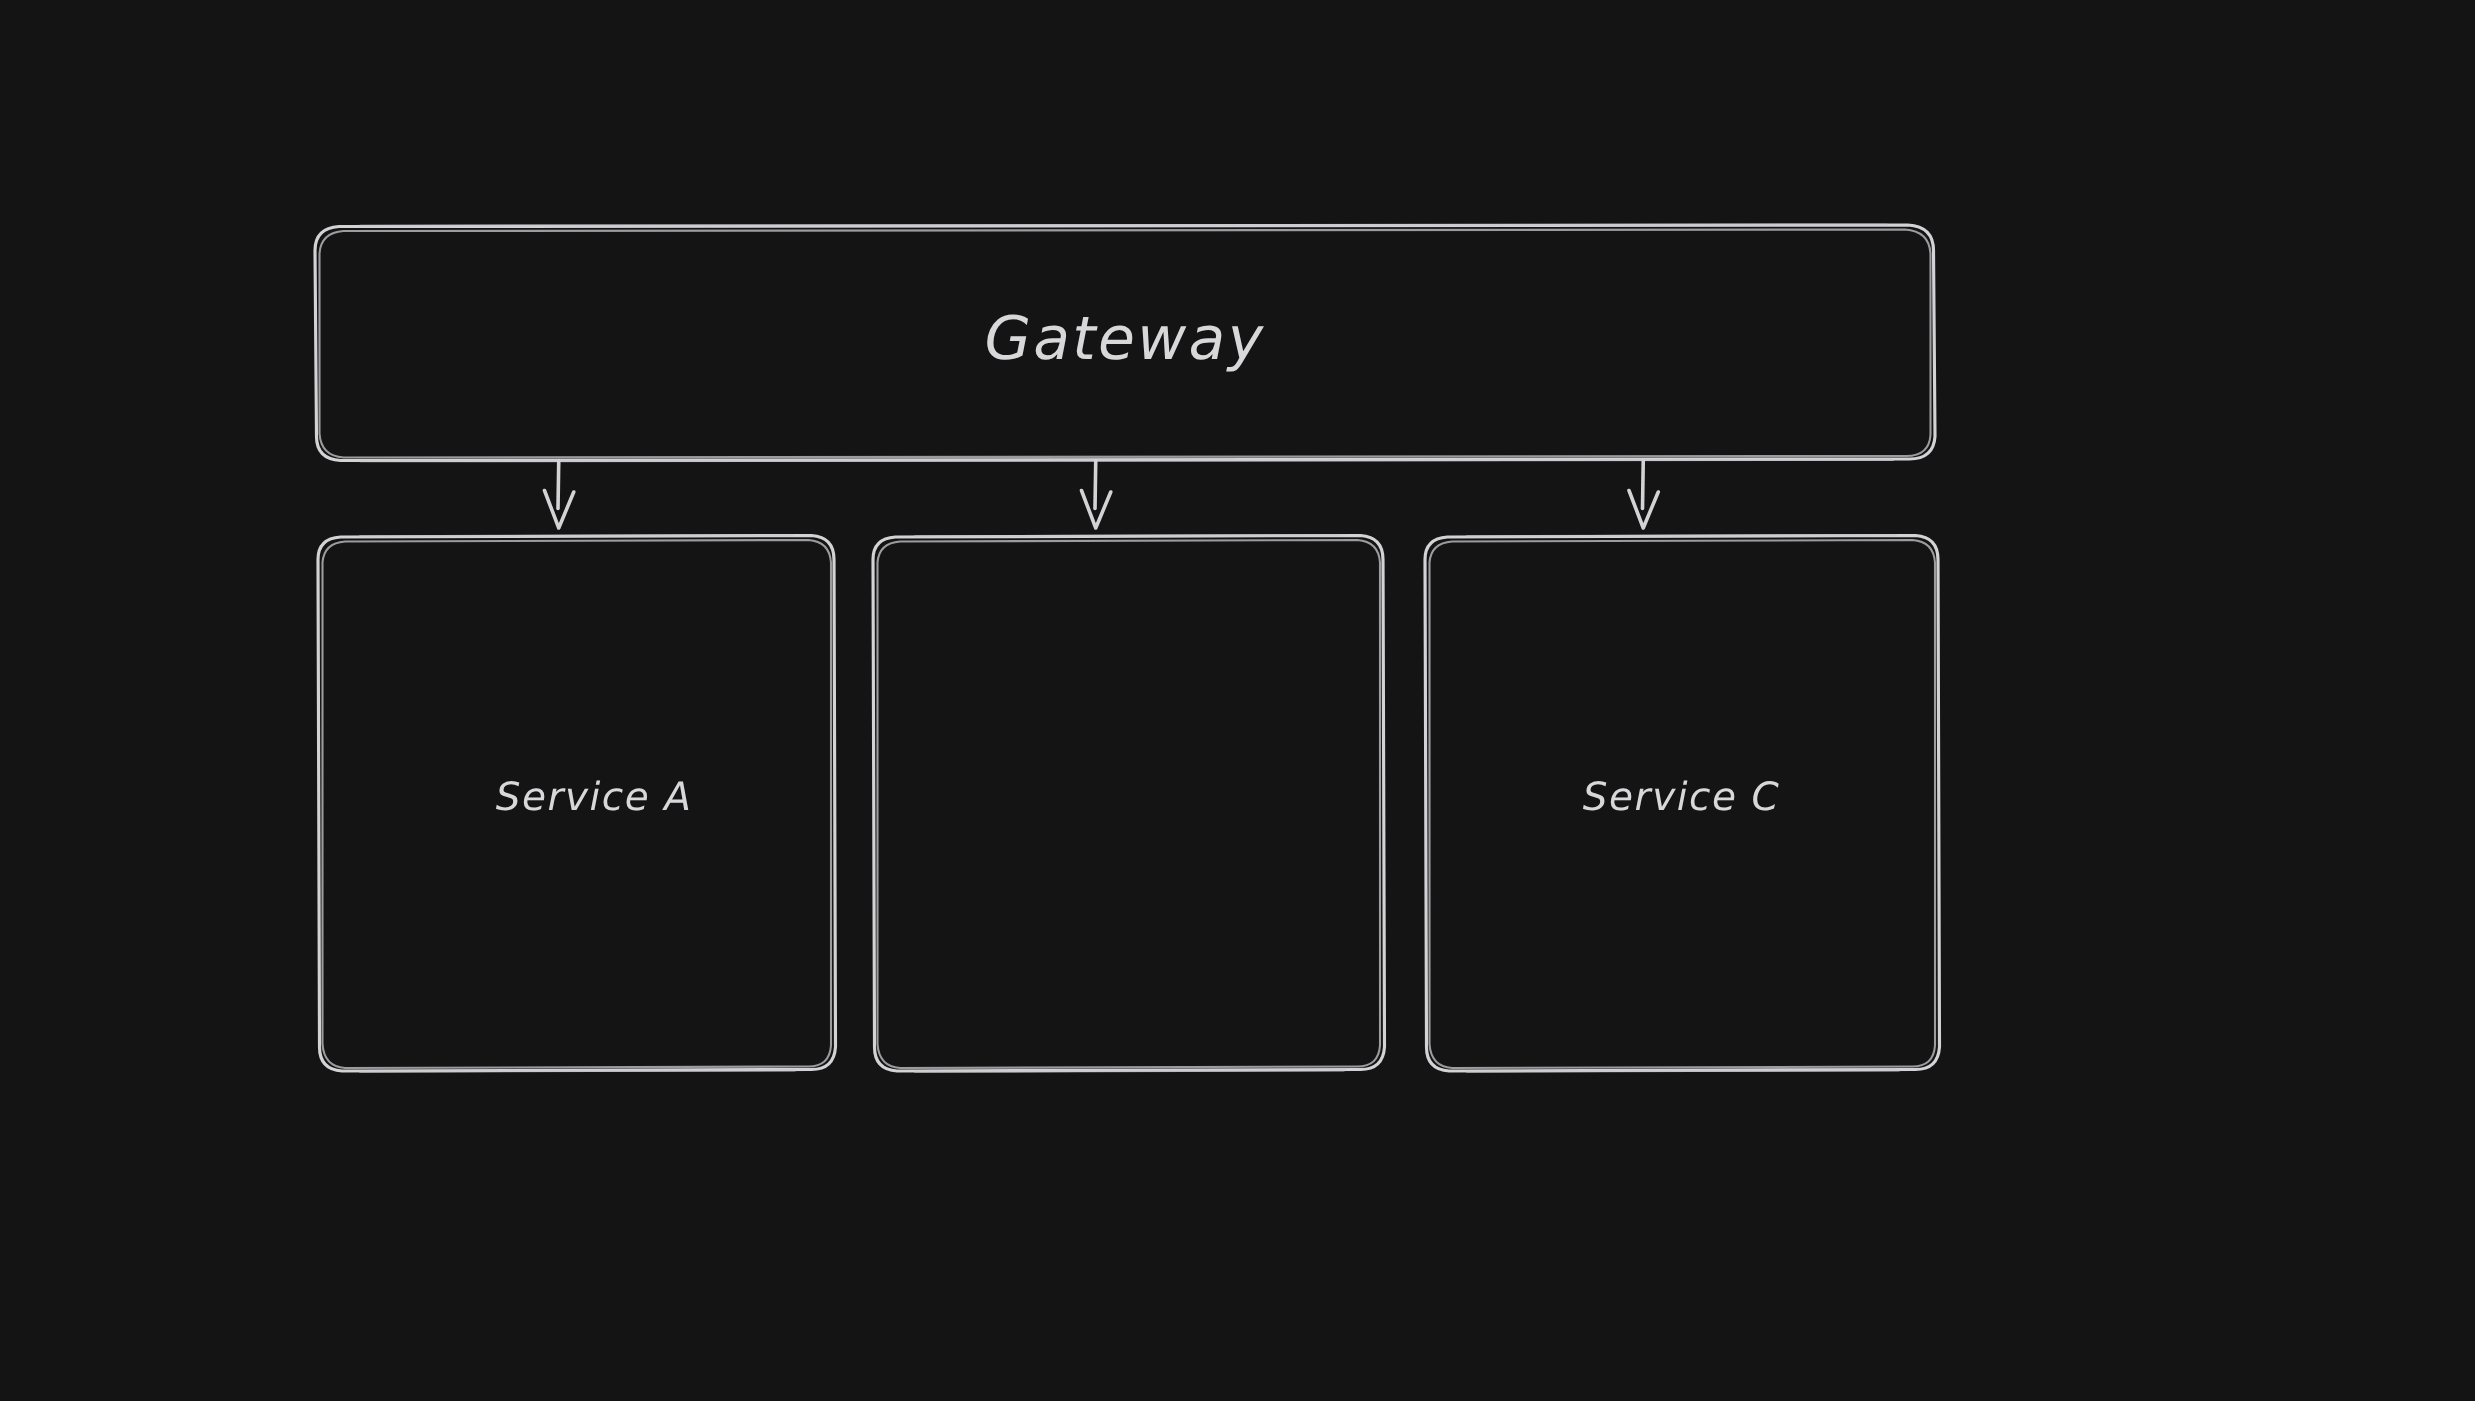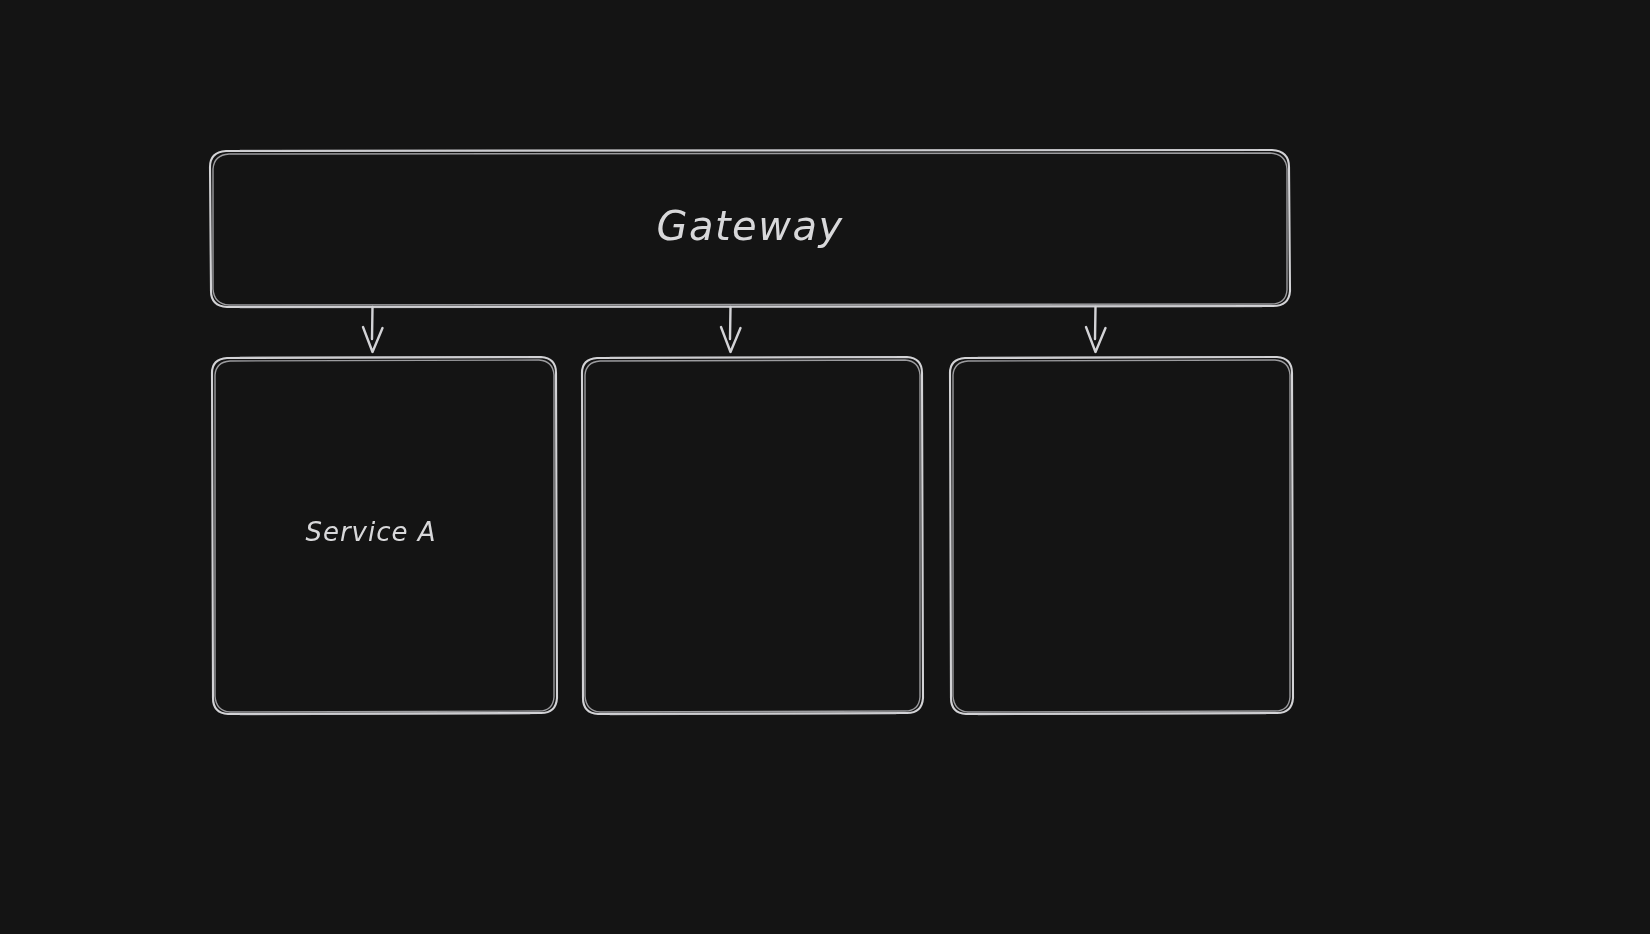--- a/index.html
+++ b/index.html
@@ -47,21 +47,21 @@
     left: 210px;
     top: 203px;
     width: 1080px;
     letter-spacing: 1.5px;
   }
   .label-service {
     font-size: 26px;
     top: 517px;
     letter-spacing: 1px;
   }
-  .label-service-a { left: 199px; width: 344px; }
+  .label-service-a { left: 224px; width: 344px; }
   .label-service-b { left: 582px; width: 340px; }
   .label-service-c { left: 950px; width: 342px; }
 </style>
 </head>
 <body style="background: rgb(20, 20, 20);">
 
 <div id="canvas-root">
 
   <svg class="diagram-svg" viewBox="0 0 1650 934" xmlns="http://www.w3.org/2000/svg">
 
@@ -214,14 +214,15 @@
       <path class="arrow-head" d="M 1086 327 L 1095.5 352 L 1105.5 328"></path>
     </g>
 
   </svg>
 
   <div class="node-label label-gateway">Gateway</div>
 
   <div class="node-label label-service label-service-a">Service A</div>
 
 
+  <div class="node-label label-service label-service-c">Service C</div>
 
 </div>
 
 </body></html>

